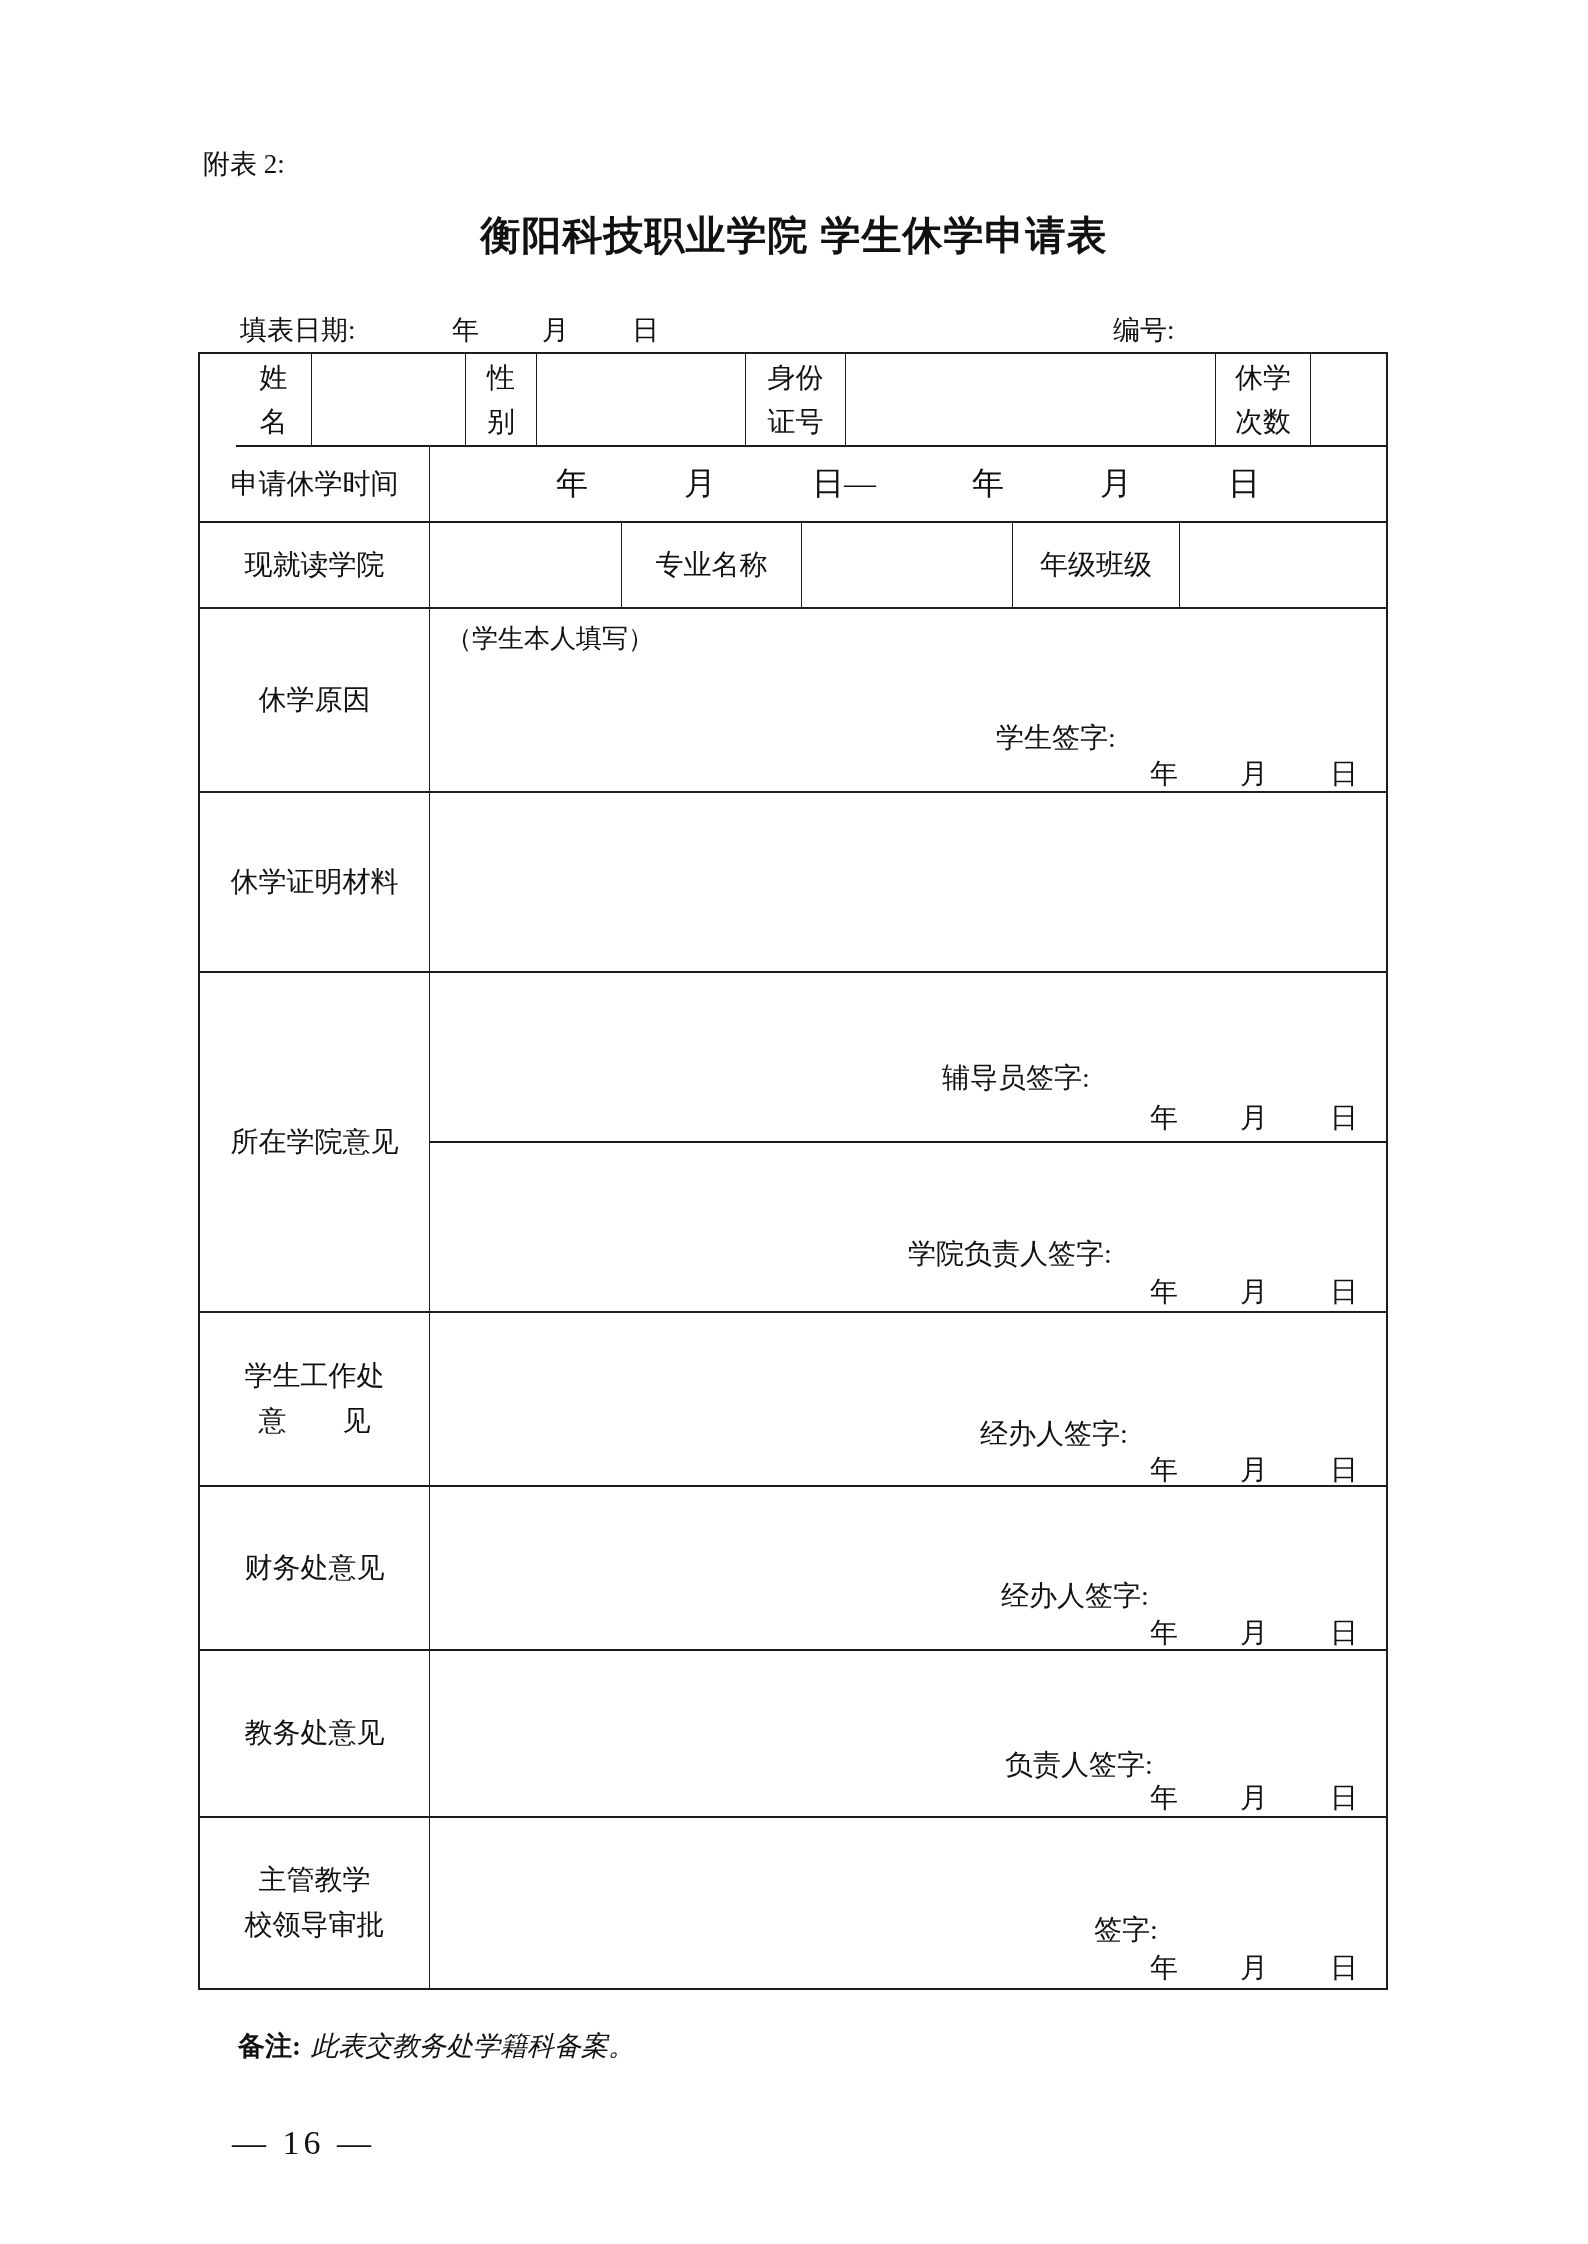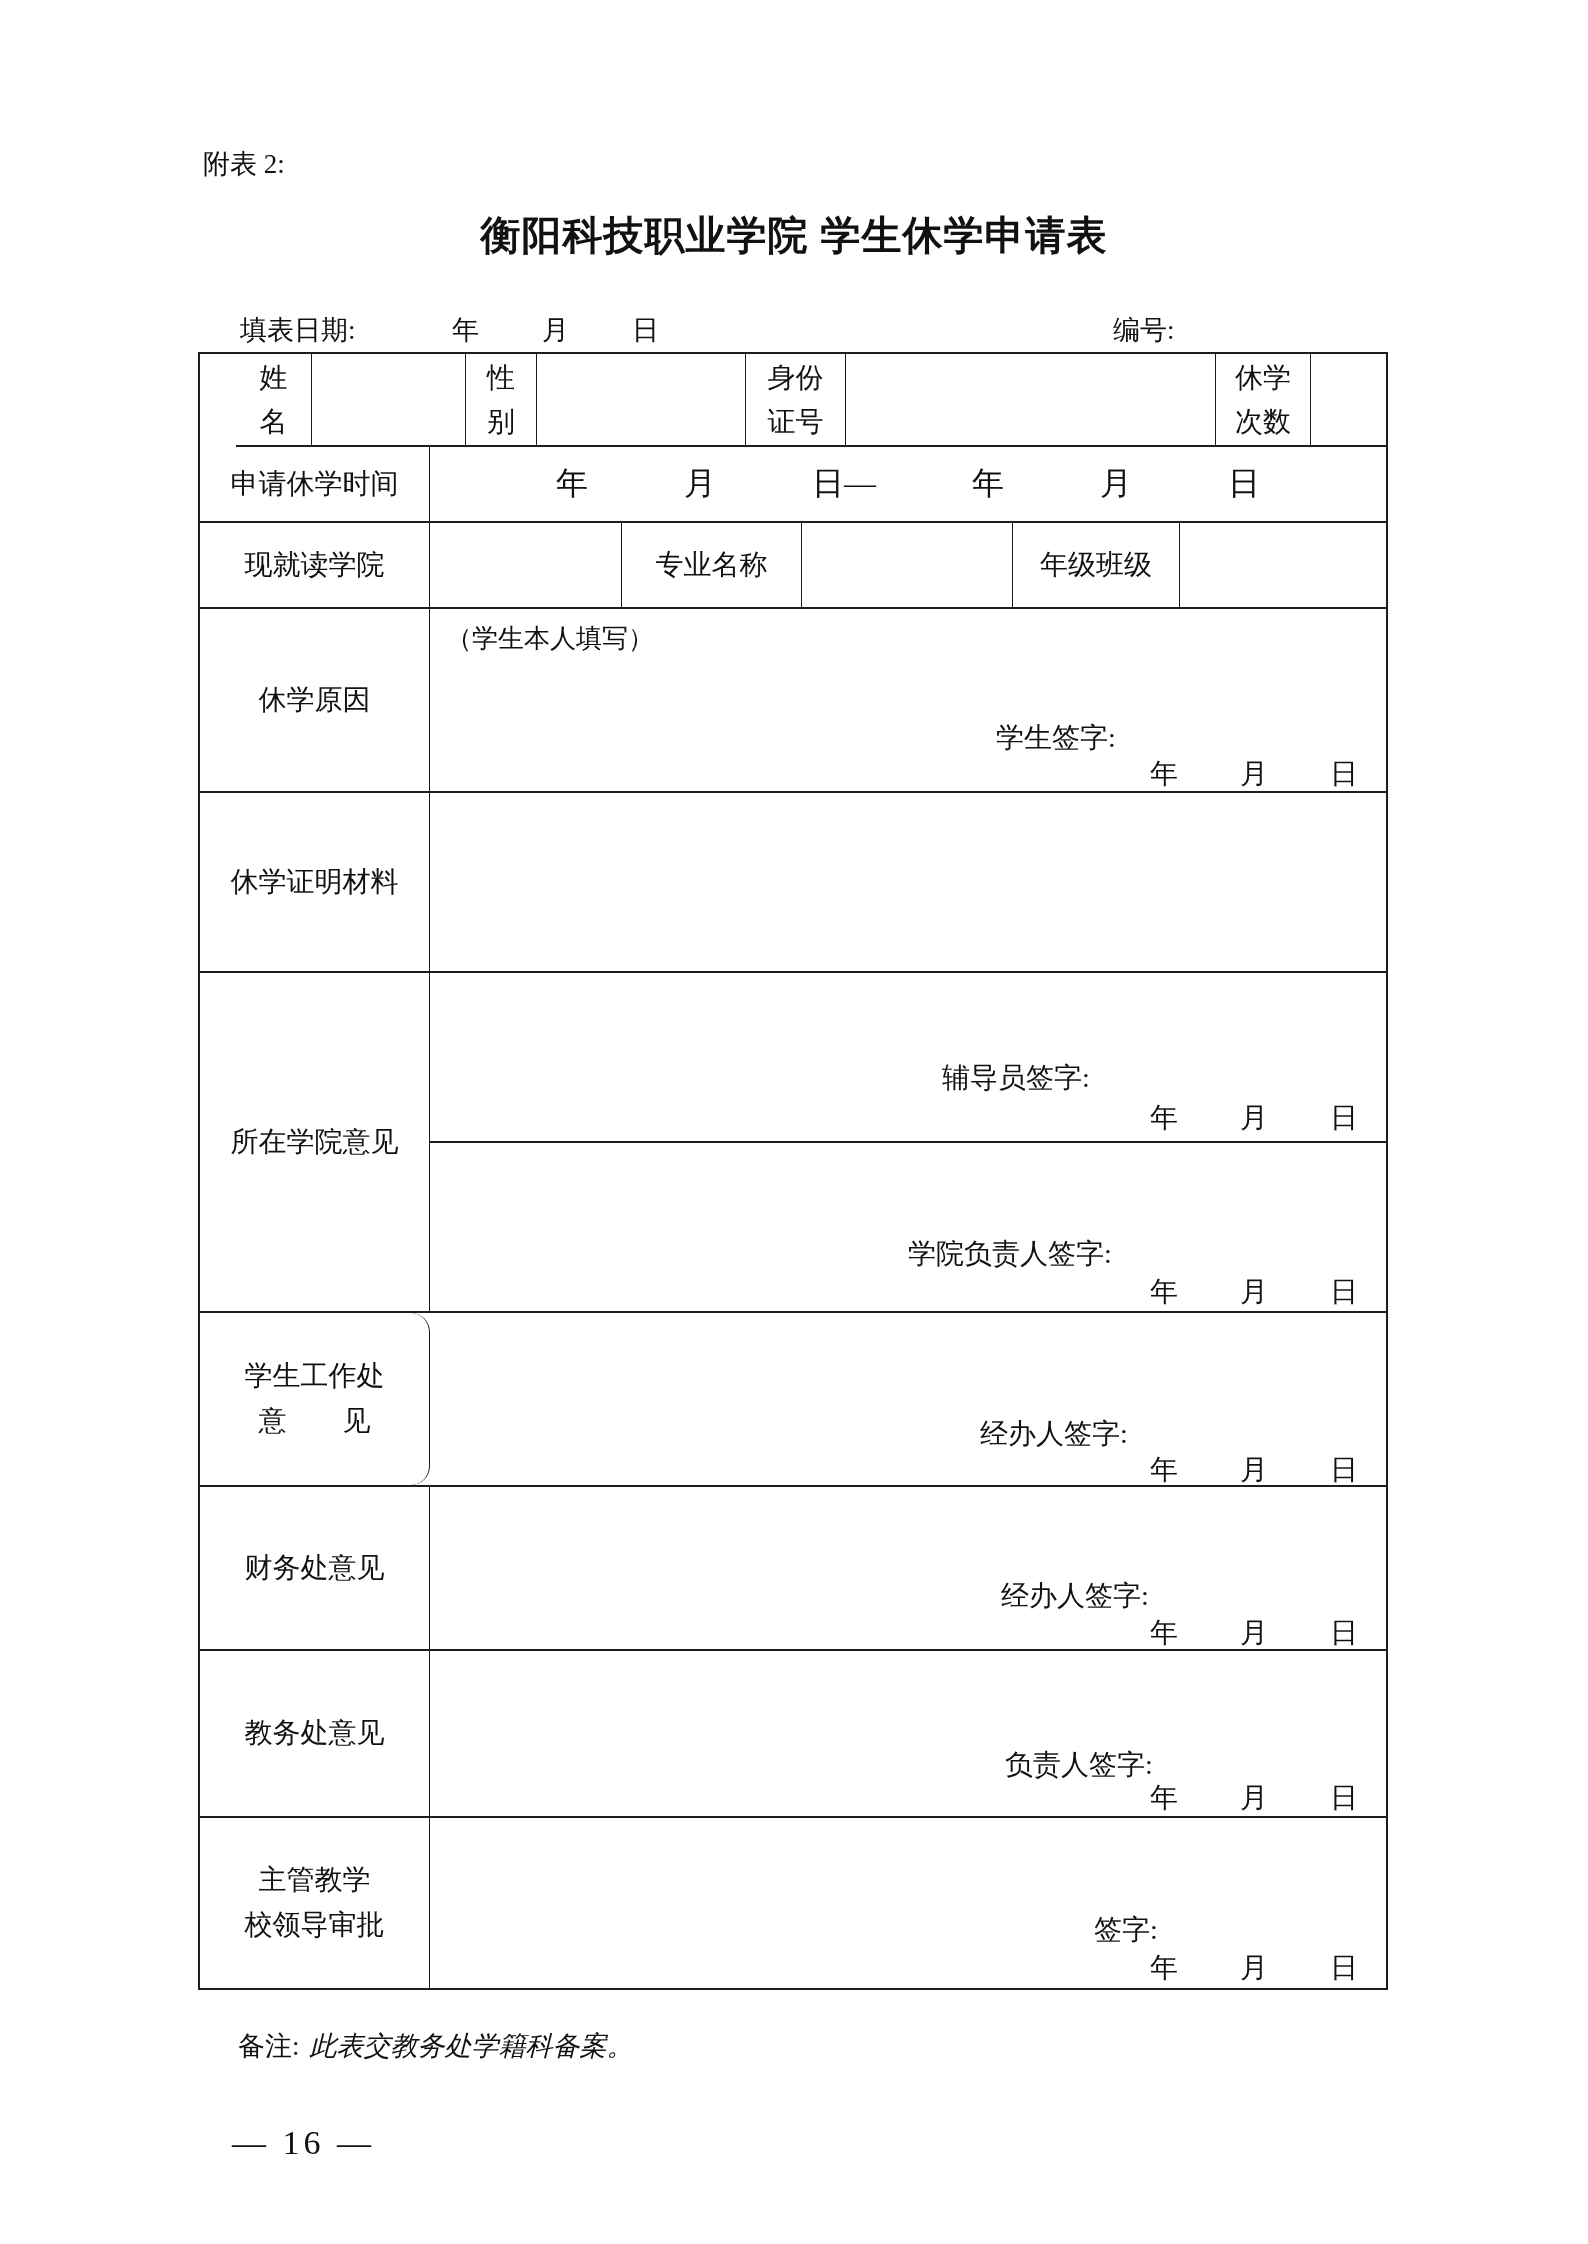--- a/index.html
+++ b/index.html
@@ -37,21 +37,21 @@
   }
   .vwrap { display:inline-block; text-align:center; line-height:1.55; }
   .contentcell { flex:1 1 auto; font-size:28px; }
   .centerval { display:flex; align-items:center; justify-content:center; font-size:32px; }
   .hint { position:absolute; font-size:26px; }
   .sig  { position:absolute; font-size:28px; white-space:pre; }
   .dateblank { position:absolute; right:26px; font-size:28px; letter-spacing:2px; white-space:pre; }
   .halfsplit { position:absolute; left:0; right:0; top:168px; height:2px; background:#1d1d1d; }
 
   .note { position:absolute; left:238px; top:2028px; font-size:27px; }
-  .note .note-label { font-weight:normal;margin-top:8px; }
+  .note .note-label { font-weight:bold;margin-top:8px; }
   .note .note-body { font-style:italic; margin-left:10px; }
   .pageno { position:absolute; left:232px; top:2124px; font-size:34px; letter-spacing:4px; }
 </style>
 </head>
 <body>
 
 <div class="page">
 
   <div class="attachment">附表 2:</div>
 
@@ -130,21 +130,21 @@
       <div class="cell lastcell contentcell">
         <div class="sig" style="left:512px; top:86px;font-family:Liberation Serif, serif;">辅导员签字:</div>
         <div class="dateblank" style="top:126px;">年　　月　　日</div>
         <div class="halfsplit"></div>
         <div class="sig" style="left:478px; top:262px;">学院负责人签字:</div>
         <div class="dateblank" style="top:300px;">年　　月　　日</div>
       </div>
     </div>
 
     <div class="trow" style="height:174px;">
-      <div class="cell labelcell" style="width:230px;border-radius:19px;">
+      <div class="cell labelcell" style="width:230px;">
         <div>学生工作处</div>
         <div>意　　见</div>
       </div>
       <div class="cell lastcell contentcell">
         <div class="sig" style="left:550px; top:102px;">经办人签字:</div>
         <div class="dateblank" style="top:138px;">年　　月　　日</div>
       </div>
     </div>
 
     <div class="trow" style="height:164px;">

